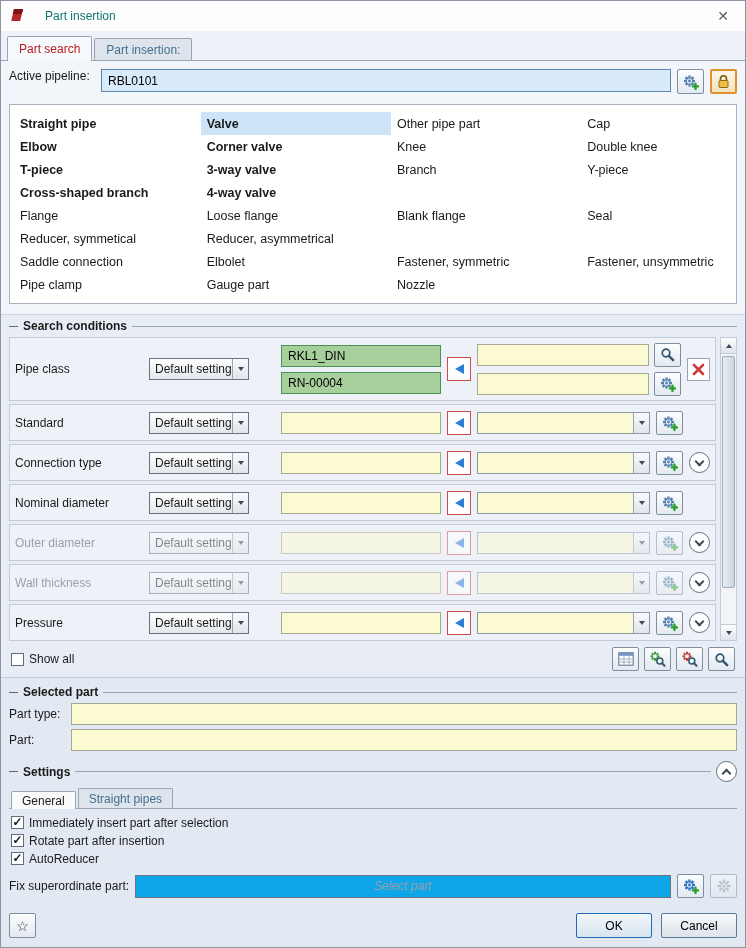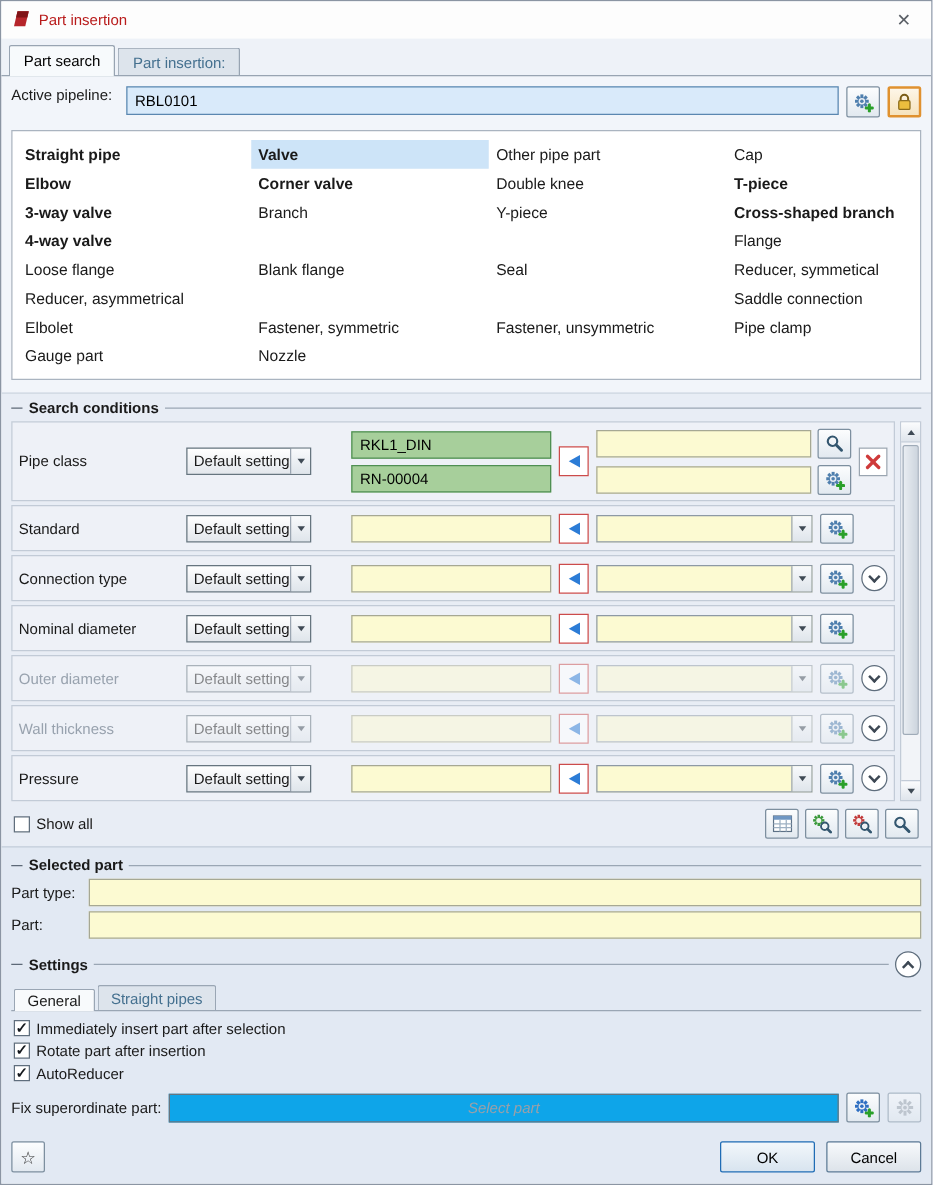--- a/index.html
+++ b/index.html
@@ -4,30 +4,30 @@
 <style>
   * { box-sizing: border-box; margin: 0; padding: 0; }
   html,body { background:#cfd6df; }
   body { font-family:"Liberation Sans", sans-serif; font-size:12px; color:#1a1a1a; }
 
   .window { width:746px; height:948px; background:#f2f5fa; border:1px solid #8b95a3;
             display:flex; flex-direction:column; overflow:hidden; }
 
   
   .titlebar { height:30px; background:#fdfdfd; display:flex; align-items:center; padding:0 8px; flex:0 0 auto; }
-  .titlebar .title { color:#b91c1c; margin-left:6px; flex:1; }
+  .titlebar .title { color:#0f766e; margin-left:20px; flex:1; }
   .close-btn { width:28px; height:24px; display:flex; align-items:center; justify-content:center;
                color:#5a5f66; font-size:14px; cursor:default; }
 
   
   .tabstrip { display:flex; align-items:flex-end; padding:4px 6px 0; border-bottom:1px solid #98a4b2; background:#eef2f8; flex:0 0 auto; }
   .tab { height:22px; display:flex; align-items:center; padding:0 11px; margin-right:2px;
          border:1px solid #98a4b2; border-bottom:none; border-radius:2px 2px 0 0;
          background:#dde4ec; color:#44708f; position:relative; }
-  .tab.active { background:#f7fafc; color:#000000; height:25px; top:1px; z-index:2; }
+  .tab.active { background:#f7fafc; color:#b91c1c; height:25px; top:1px; z-index:2; }
 
   .body { flex:1; display:flex; flex-direction:column; padding:8px 8px 0; overflow:hidden; }
 
   
   .pipeline-row { display:flex; align-items:flex-start; gap:6px; margin-bottom:10px; flex:0 0 auto; }
   .pipeline-row label { width:86px; flex:0 0 auto; }
   .pipeline-input { flex:1; height:23px; border:1px solid #5b87b0; background:#d9eafa; padding:0 6px; font:inherit; }
   .sqbtn { width:27px; height:25px; border:1px solid #7d8f9f; border-radius:2px;
            background:linear-gradient(#fcfdfe,#e2e9f0); display:flex; align-items:center; justify-content:center; }
   .sqbtn.lock { border:2px solid #e0912f; background:linear-gradient(#fdf6e8,#f6e3bd); }
@@ -190,20 +190,21 @@
 
     <div class="parts-box">
       <div class="parts-grid">
         <div class="pcell bold">Straight pipe</div>
         <div class="pcell bold sel">Valve</div>
         <div class="pcell">Other pipe part</div>
         <div class="pcell">Cap</div>
 
         <div class="pcell bold">Elbow</div>
         <div class="pcell bold">Corner valve</div>
+        <div class="pcell">Knee</div>
         <div class="pcell">Double knee</div>
 
         <div class="pcell bold">T-piece</div>
         <div class="pcell bold">3-way valve</div>
         <div class="pcell">Branch</div>
         <div class="pcell">Y-piece</div>
 
         <div class="pcell bold">Cross-shaped branch</div>
         <div class="pcell bold">4-way valve</div>
         <div class="pcell"></div>

